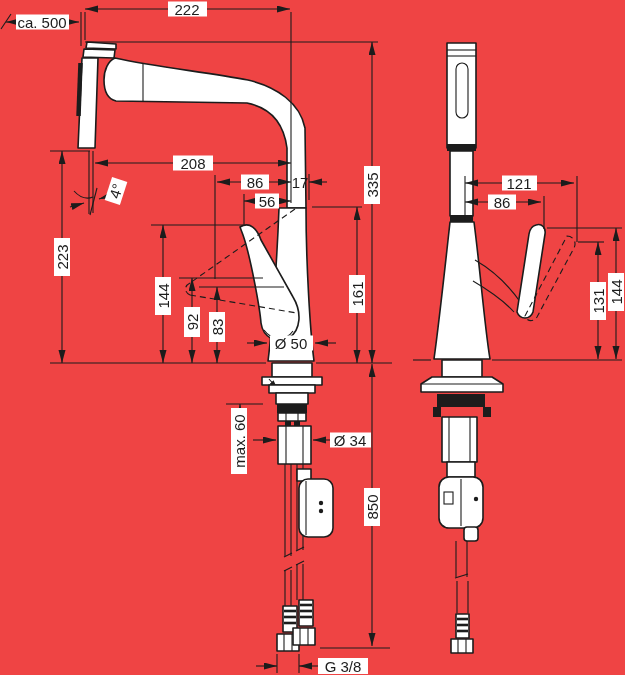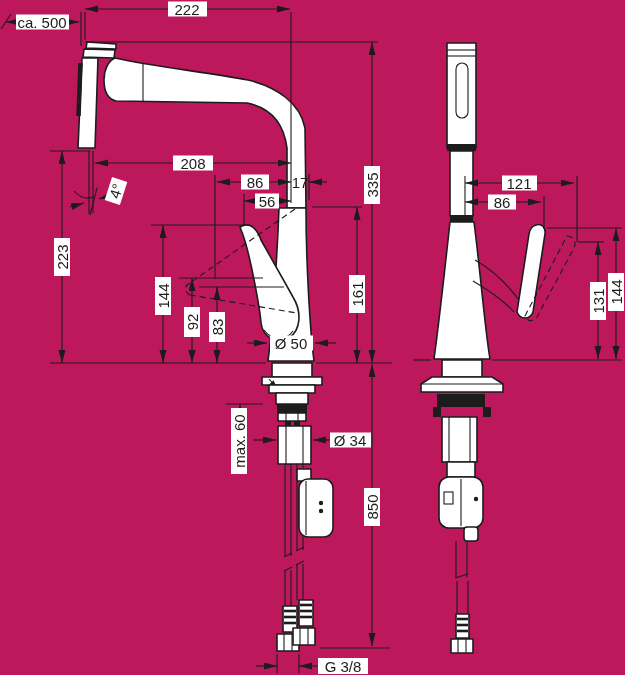--- a/index.html
+++ b/index.html
@@ -1,16 +1,16 @@
 <!DOCTYPE html>
 <html><head>
 <meta charset="utf-8">
 <style>
   html,body{margin:0;padding:0;background:#ffffff;}
-  .stage{position:relative;width:625px;height:675px;background:#be185d;overflow:hidden;}
+  .stage{position:relative;width:625px;height:675px;background:#ef4444;overflow:hidden;}
   svg{position:absolute;left:0;top:0;}
   .lnw{stroke:#1c1c1c;stroke-width:1.6;fill:#ffffff;stroke-linecap:round;stroke-linejoin:round;}
   .thin{stroke:#1c1c1c;stroke-width:1.1;fill:none;}
   .dimln{stroke:#1c1c1c;stroke-width:1.1;fill:none;}
   .dark{fill:#1c1c1c;stroke:none;}
   .band{stroke:#1c1c1c;stroke-width:2.6;fill:none;}
   .dash{stroke-dasharray:6 4;}
   .tbg{fill:#ffffff;stroke:none;}
   .dim{font-family:"Liberation Sans",sans-serif;font-size:15px;fill:#1c1c1c;
        text-anchor:middle;dominant-baseline:central;}

